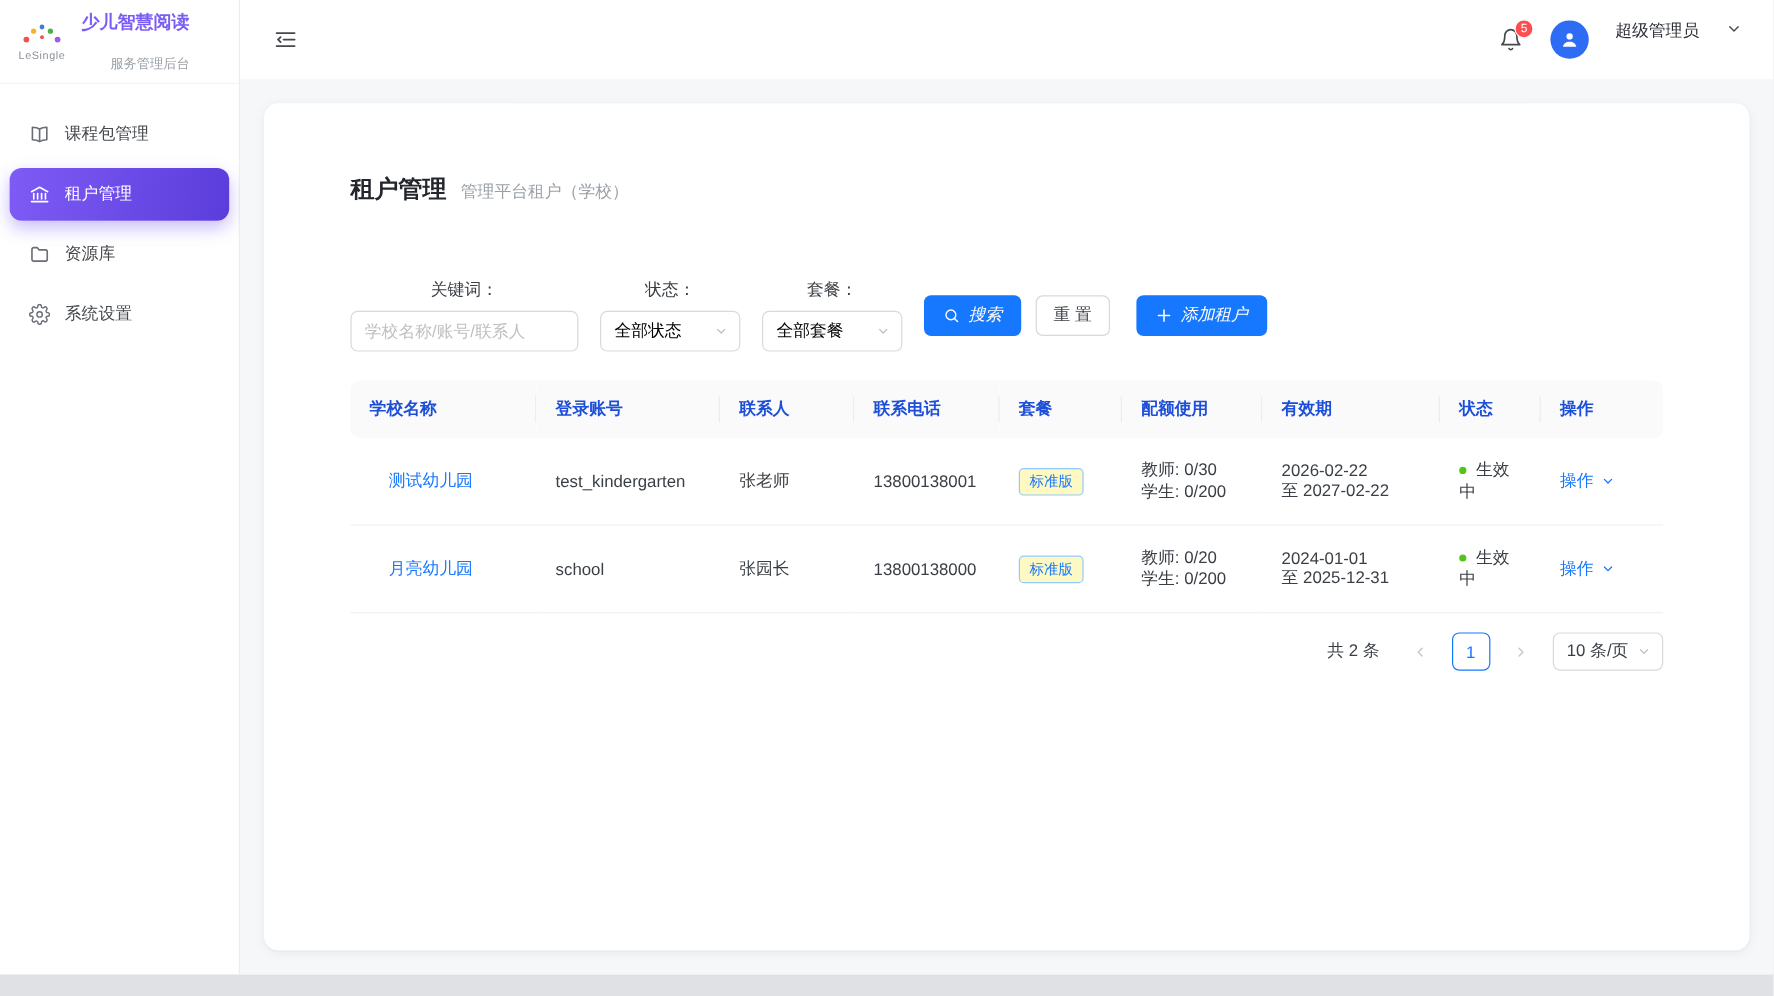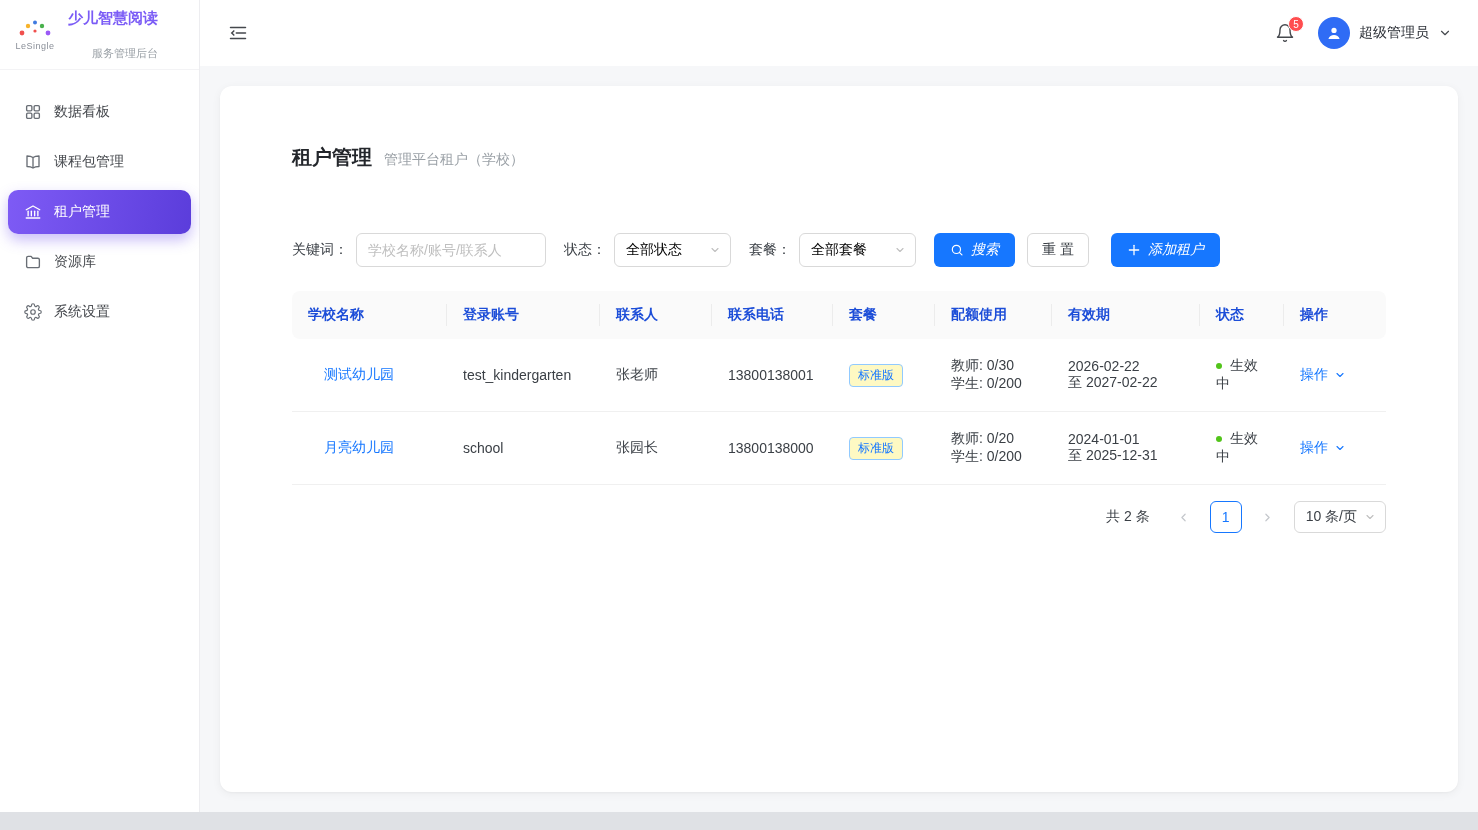--- a/index.html
+++ b/index.html
@@ -26,35 +26,35 @@
   .menu-item.active { background: linear-gradient(100deg, #7e5bf5, #5b3ddb); color: #fff; box-shadow: 0 6px 14px rgba(101,66,235,.35); }
   .menu-item.active .mi-icon { color: #fff; }
 
   
   .main { flex: 1; display: flex; flex-direction: column; min-width: 0; }
   .topbar { height: 66px; background: #fff; display: flex; align-items: center; justify-content: space-between; padding: 0 26px; }
   .collapse-btn { width: 24px; height: 24px; display: flex; align-items: center; justify-content: center; color: #45484d; cursor: pointer; }
   .topbar-right { display: flex; align-items: center; gap: 22px; }
   .bell-wrap { position: relative; width: 22px; height: 22px; color: #45484d; cursor: pointer; display: flex; align-items: center; justify-content: center; }
   .badge { position: absolute; top: -6px; right: -8px; min-width: 16px; height: 16px; background: #ff4d4f; color: #fff; font-size: 10px; line-height: 14px; text-align: center; border-radius: 8px; padding: 1px 4px; border: 1px solid #fff; }
-  .user-chip { display: flex; align-items: center; gap: 9px; cursor: pointer; }
+  .user-chip { display: flex; gap: 22px; cursor: pointer; }
   .avatar { width: 32px; height: 32px; border-radius: 50%; background: #2f6cf5; display: flex; align-items: center; justify-content: center; color: #fff; }
   .user-name { font-size: 14px; color: #2b2f36; }
   .caret { color: #45484d; display: flex; }
 
   .content { flex: 1; background: #f6f7f9; padding: 20px; min-height: 0; }
   .card { background: #fff; border-radius: 12px; height: 100%; padding: 58px 72px 24px; box-shadow: 0 1px 2px rgba(0,0,0,.03), 0 2px 10px rgba(0,0,0,.05); }
 
   .title-row { display: flex; align-items: baseline; gap: 12px; }
   .page-title { font-size: 20px; font-weight: 700; color: #23262b; }
   .page-subtitle { font-size: 14px; color: #9aa0a6; }
 
   
   .filters { display: flex; align-items: center; margin-top: 62px; flex-wrap: nowrap; }
-  .fgroup { display: flex; align-items: center; gap: 8px; margin-right: 18px; }
+  .fgroup { display: flex; align-items: center; gap: 8px; margin-right: 18px; flex-direction: column; }
   .flabel { color: #3a3f45; white-space: nowrap; }
   .input { width: 190px; height: 34px; border: 1px solid #d9d9d9; border-radius: 6px; padding: 0 11px; font-size: 14px; color: #2b2f36; outline: none; background: #fff; font-family: inherit; }
   .input::placeholder { color: #bfbfbf; }
   .select { position: relative; height: 34px; min-width: 117px; border: 1px solid #d9d9d9; border-radius: 6px; background: #fff; display: flex; align-items: center; padding: 0 28px 0 11px; color: #000000; cursor: pointer; white-space: nowrap; }
   .select .chev { position: absolute; right: 9px; top: 50%; transform: translateY(-50%); color: #bfbfbf; display: flex; }
   .btn { height: 34px; border-radius: 6px; border: none; display: inline-flex; align-items: center; gap: 7px; padding: 0 16px; font-size: 14px; cursor: pointer; font-family: inherit; white-space: nowrap; }
   .btn-primary { background: #1677ff; color: #fff; font-style: italic; }
   .btn-default { background: #fff; border: 1px solid #d9d9d9; color: #3a3f45; padding: 0 14px; margin-right: 22px; }
 
   
@@ -103,31 +103,20 @@
         </span>
         <span class="logo-mark-text">LeSingle</span>
       </div>
       <div class="logo-titles">
         <span class="logo-title">少儿智慧阅读</span>
         <span class="logo-subtitle">服务管理后台</span>
       </div>
     </div>
 
     <nav class="menu">
-      <div class="menu-item">
-        <span class="mi-icon">
-          <svg viewBox="0 0 24 24" width="18" height="18" fill="none" stroke="currentColor" stroke-width="1.8">
-              <rect x="3.5" y="3.5" width="7" height="7" rx="1.5"></rect>
-              <rect x="13.5" y="3.5" width="7" height="7" rx="1.5"></rect>
-              <rect x="3.5" y="13.5" width="7" height="7" rx="1.5"></rect>
-              <rect x="13.5" y="13.5" width="7" height="7" rx="1.5"></rect>
-            </svg>
-        </span>
-        <span>数据看板</span>
-      </div>
       <div class="menu-item">
         <span class="mi-icon">
           <svg viewBox="0 0 24 24" width="18" height="18" fill="none" stroke="currentColor" stroke-width="1.8" stroke-linejoin="round">
               <path d="M12 6c-2-1.4-4.8-2-8-2v14c3.2 0 6 .6 8 2 2-1.4 4.8-2 8-2V4c-3.2 0-6 .6-8 2z"></path>
               <line x1="12" y1="6" x2="12" y2="20"></line>
             </svg>
         </span>
         <span>课程包管理</span>
       </div>
       <div class="menu-item active">

